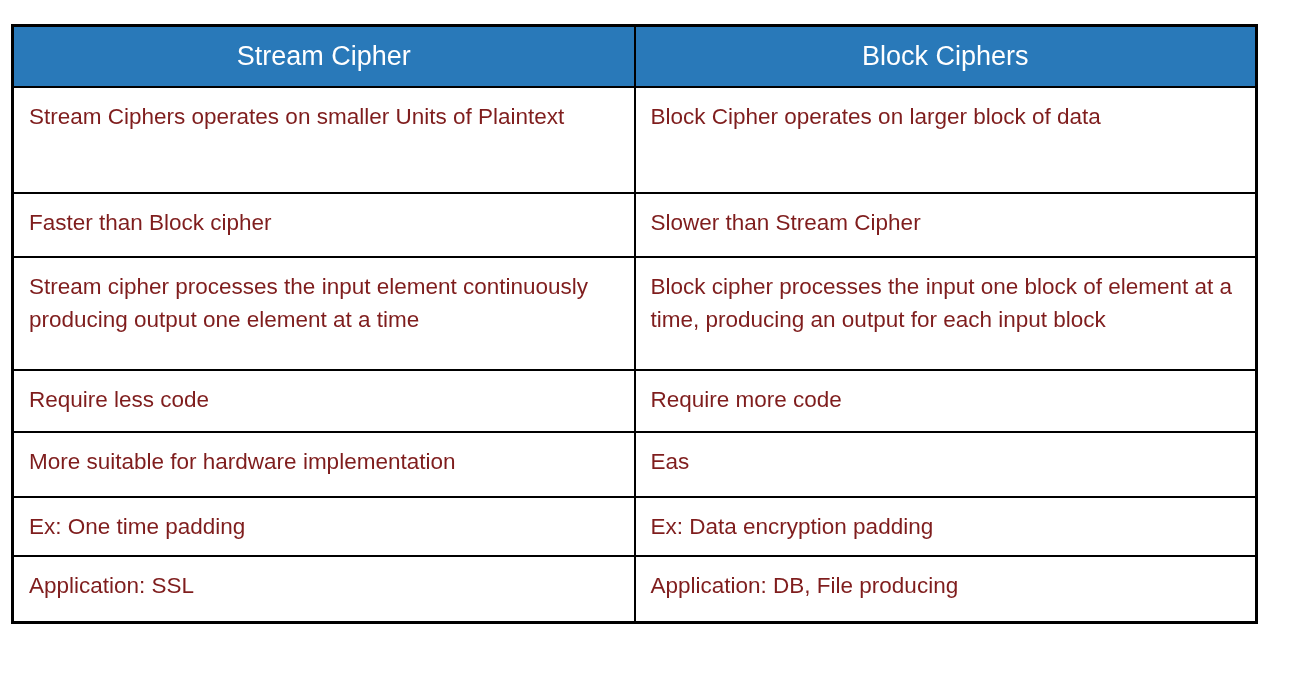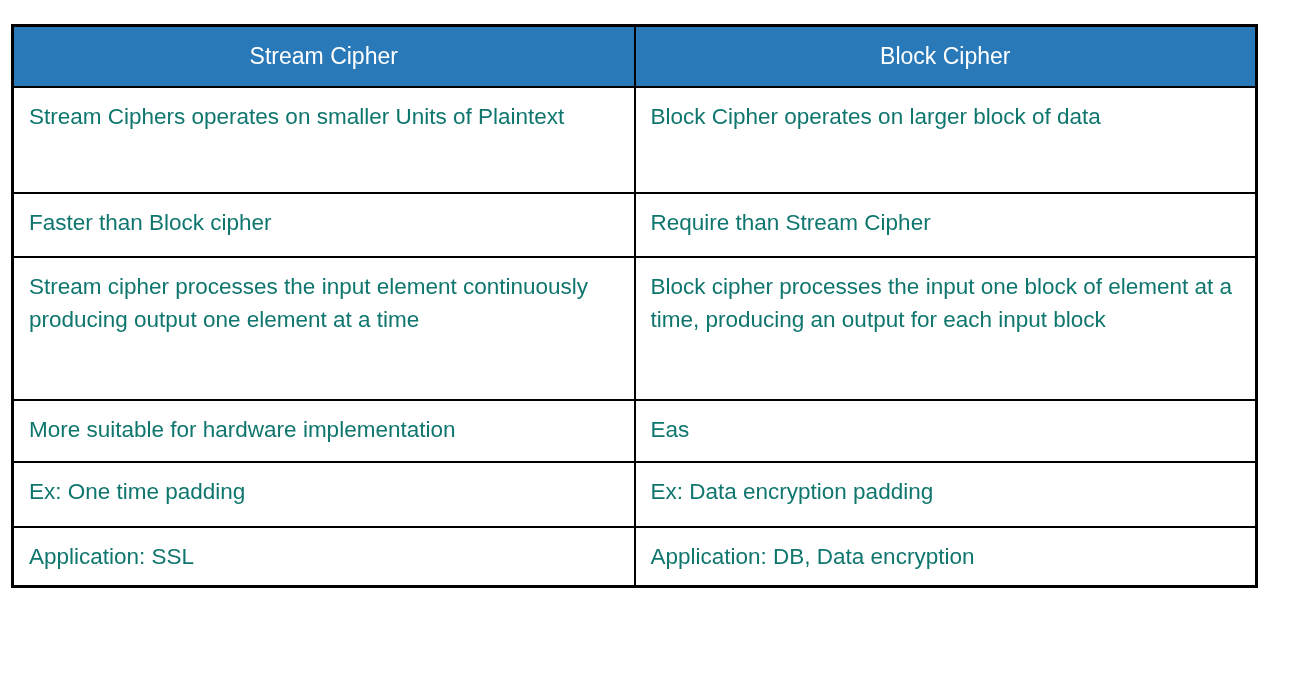--- a/index.html
+++ b/index.html
@@ -23,75 +23,79 @@
     table-layout: fixed;
     border: 3px solid #000000;
   }
   table.cipher-table th,
   table.cipher-table td {
     border: 2px solid #000000;
   }
   table.cipher-table th {
     background: #2979b9;
     color: #ffffff;
-    font-size: 23px;
+    font-size: 27px;
     font-weight: 400;
     text-align: center;
     vertical-align: middle;
     height: 61px;
     padding: 0 22px;
   }
   table.cipher-table td {
-    color: #0f766e;
+    color: #7f1d1d;
     font-size: 22.5px;
     line-height: 33px;
     text-align: left;
     vertical-align: top;
     padding: 12px 14px 12px 15px;
   }
   
   tbody tr:nth-child(1) { height: 106px; }
   tbody tr:nth-child(2) { height: 64px;  }
-  tbody tr:nth-child(3) { height: 143px; margin-left: 32px; }
+  tbody tr:nth-child(3) { height: 113px; margin-left: 32px; }
   tbody tr:nth-child(4) { height: 62px;  }
   tbody tr:nth-child(5) { height: 65px; padding-left: 14px;  }
   tbody tr:nth-child(6) { height: 54px;  }
   tbody tr:nth-child(7) { height: 67px;  }
 </style>
 </head>
 <body>
 
 <div class="table-wrap">
   <table class="cipher-table">
     <thead>
       <tr>
         <th>Stream Cipher</th>
-        <th>Block Cipher</th>
+        <th>Block Ciphers</th>
       </tr>
     </thead>
     <tbody>
       <tr>
         <td>Stream Ciphers operates on smaller Units of Plaintext</td>
         <td>Block Cipher operates on larger block of data</td>
       </tr>
       <tr>
         <td>Faster than Block cipher</td>
-        <td>Require than Stream Cipher</td>
+        <td>Slower than Stream Cipher</td>
       </tr>
       <tr>
         <td>Stream cipher processes the input element continuously producing output one element at a time</td>
         <td>Block cipher processes the input one block of element at a time, producing an output for each input block</td>
+      </tr>
+      <tr>
+        <td>Require less code</td>
+        <td>Require more code</td>
       </tr>
       <tr>
         <td>More suitable for hardware implementation</td>
         <td>Eas</td>
       </tr>
       <tr>
         <td>Ex: One time padding</td>
         <td>Ex: Data encryption padding</td>
       </tr>
       <tr>
         <td>Application: SSL</td>
-        <td>Application: DB, Data encryption</td>
+        <td>Application: DB, File producing</td>
       </tr>
     </tbody>
   </table>
 </div>
 
 </body></html>

